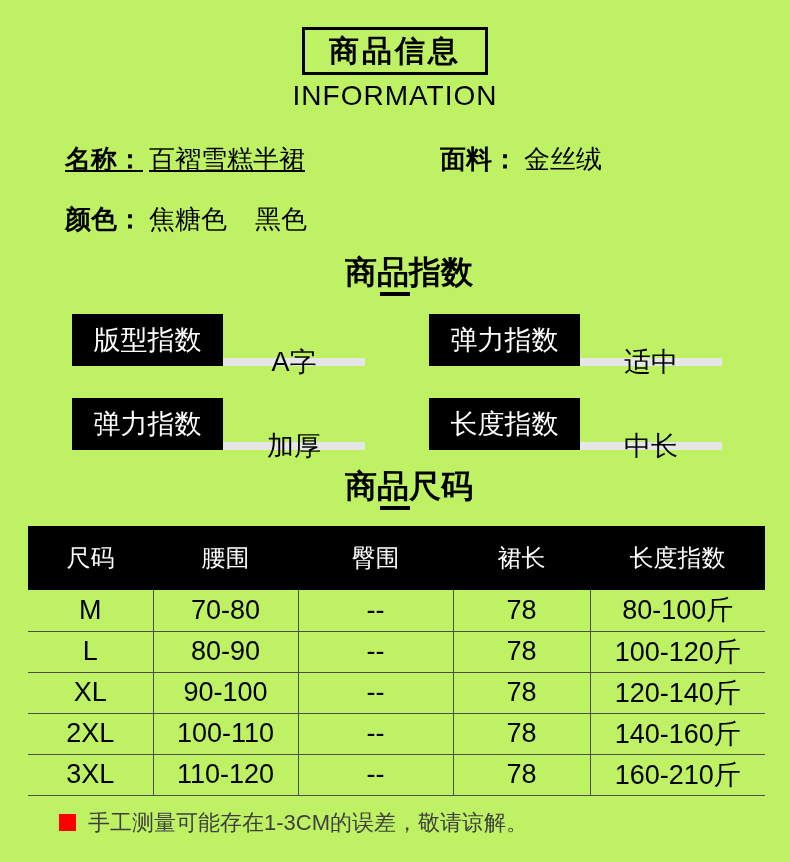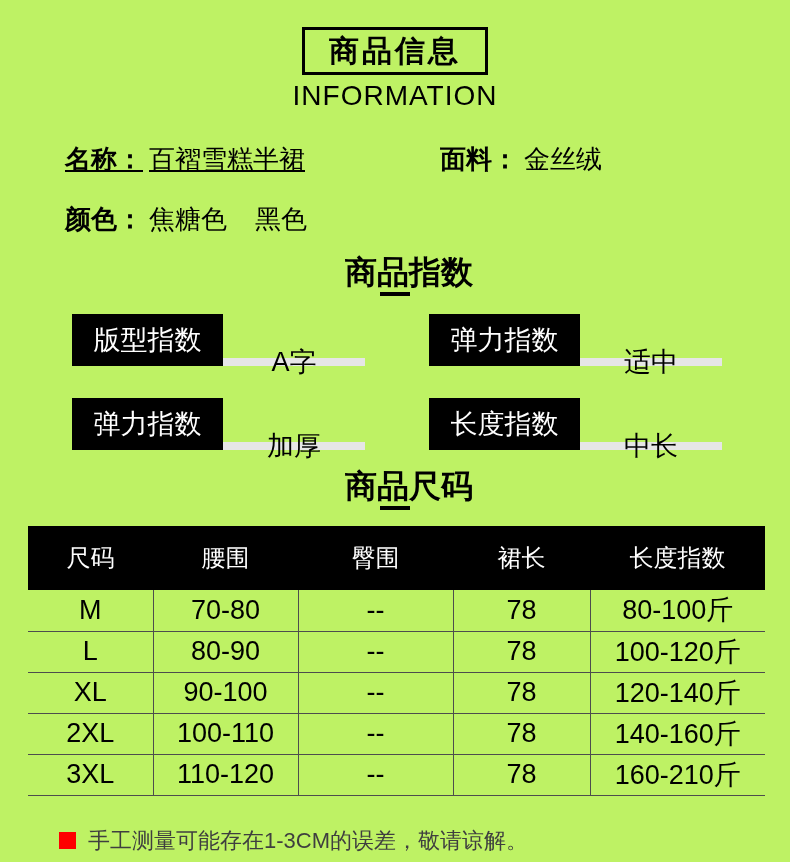--- a/index.html
+++ b/index.html
@@ -126,21 +126,21 @@
     font-size: 27px;
     height: 41px;
     border-bottom: 1px solid var(--table-border);
   }
   .size-table td:not(:last-child) { border-right: 1px solid var(--table-border); }
 
   
   .note {
     display: flex;
     align-items: center;
-    margin: 32px 0 0 28px;
+    margin: 14px 0 0 28px;
     padding-left: 31px;
   }
   .note-square {
     width: 17px;
     height: 17px;
     background: var(--note-red);
     margin-right: 12px;
     flex: 0 0 auto;
   }
   .note-text {

